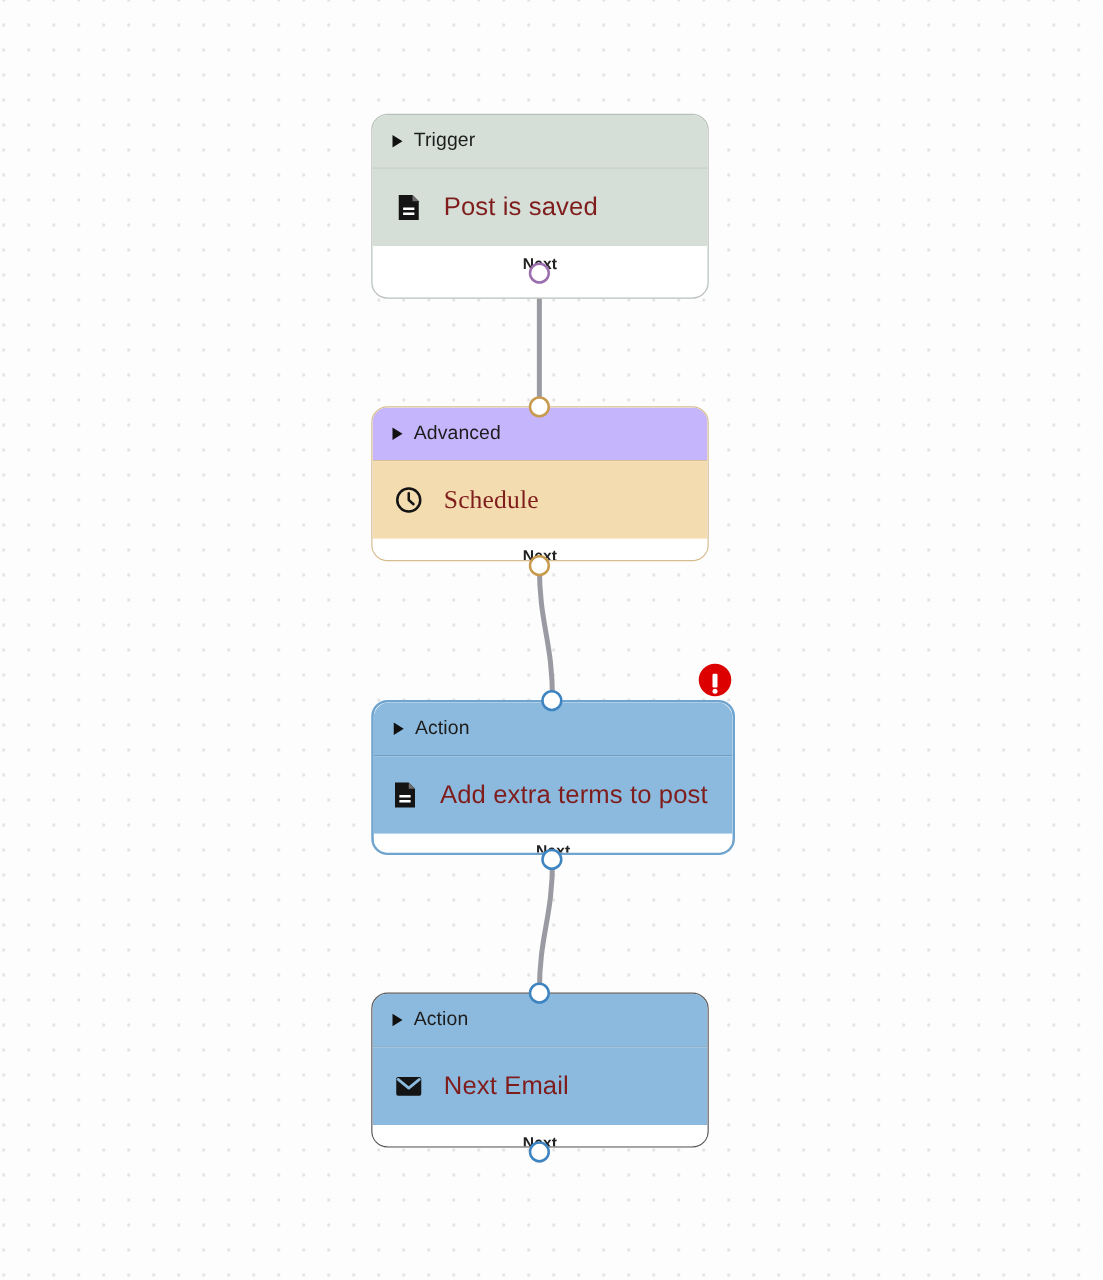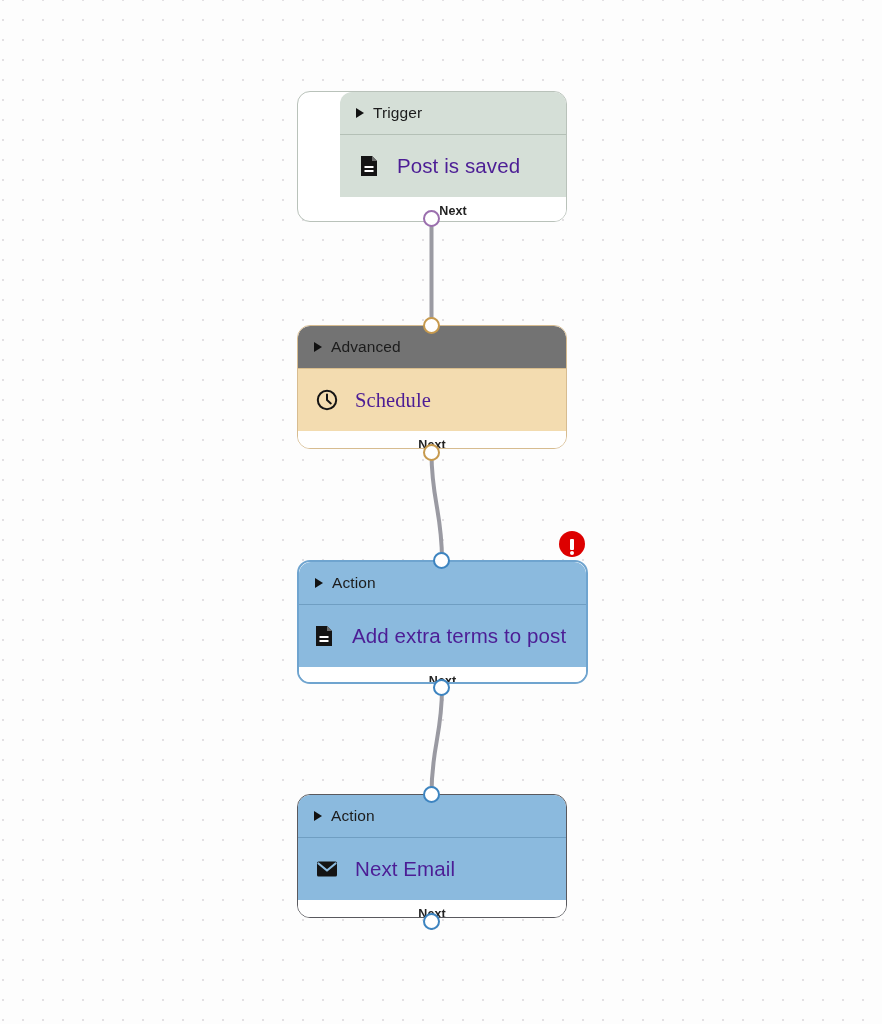--- a/index.html
+++ b/index.html
@@ -73,21 +73,21 @@
 
   .node-body {
     display: flex;
     align-items: center;
     height: 62px;
     padding: 0 16px;
     gap: 15px;
   }
   .node-title {
     font-size: 20.5px;
-    color: #4c1d95;
+    color: #7f1d1d;
     letter-spacing: 0.1px;
     white-space: nowrap;
   }
 
   .node-footer {
     position: relative;
     height: 28px;
     background: #ffffff;
     display: flex;
     align-items: center;
@@ -156,21 +156,21 @@
 
 <div id="canvas">
 
   <svg id="edges" viewBox="0 0 882 1024" xmlns="http://www.w3.org/2000/svg">
     <path d="M 431.5 219 L 431.5 325" fill="none" stroke="#9a9aa2" stroke-width="4" stroke-linecap="round"></path>
     <path d="M 431.5 453 C 431.5 500, 442 512, 442 560" fill="none" stroke="#9a9aa2" stroke-width="4" stroke-linecap="round"></path>
     <path d="M 442 688 C 442 735, 431.5 747, 431.5 794" fill="none" stroke="#9a9aa2" stroke-width="4" stroke-linecap="round"></path>
     <path d="M 431.5 922 L 431.5 928" fill="none" stroke="#9a9aa2" stroke-width="4" stroke-linecap="round"></path>
   </svg>
 
-  <div class="node" style="left:297px; top:91px; width:270px; height:131px; border:1px solid #b9c2ba;padding-left:42px;">
+  <div class="node" style="left:297px; top:91px; width:270px; height:148px; border:1px solid #b9c2ba;">
     <div class="node-inner">
       <div class="node-header" style="background:#d5dfd7;">
         <span class="tri"></span>
         <span>Trigger</span>
       </div>
       <div class="node-divider" style="background:#b4c0b6;"></div>
       <div class="node-body" style="background:#d5dfd7;">
         <span class="icon">
           <svg width="24" height="24" viewBox="0 0 24 24" xmlns="http://www.w3.org/2000/svg">
             <path d="M4 2 H15 L20 7 V22 H4 Z" fill="#141414"></path>
@@ -183,21 +183,21 @@
       </div>
       <div class="node-footer">
         <span class="next-label">Next</span>
       </div>
     </div>
   </div>
   <div class="port" style="left:423px; top:210px; border-color:#9b6fae;"></div>
 
   <div class="node" style="left:297px; top:325px; width:270px; height:124px; border:1px solid #d7bc90;">
     <div class="node-inner">
-      <div class="node-header" style="background:#737373;">
+      <div class="node-header" style="background:#c4b5fd;">
         <span class="tri"></span>
         <span>Advanced</span>
       </div>
       <div class="node-divider" style="background:#d9bd8d;"></div>
       <div class="node-body" style="background:#f3dcb0;font-family:Liberation Serif, serif;">
         <span class="icon">
           <svg width="24" height="24" viewBox="0 0 24 24" xmlns="http://www.w3.org/2000/svg">
             <circle cx="12" cy="12" r="9.2" fill="none" stroke="#141414" stroke-width="2"></circle>
             <path d="M12 6.6 V12 L15.8 15.4" fill="none" stroke="#141414" stroke-width="2" stroke-linecap="round" stroke-linejoin="round"></path>
           </svg>

